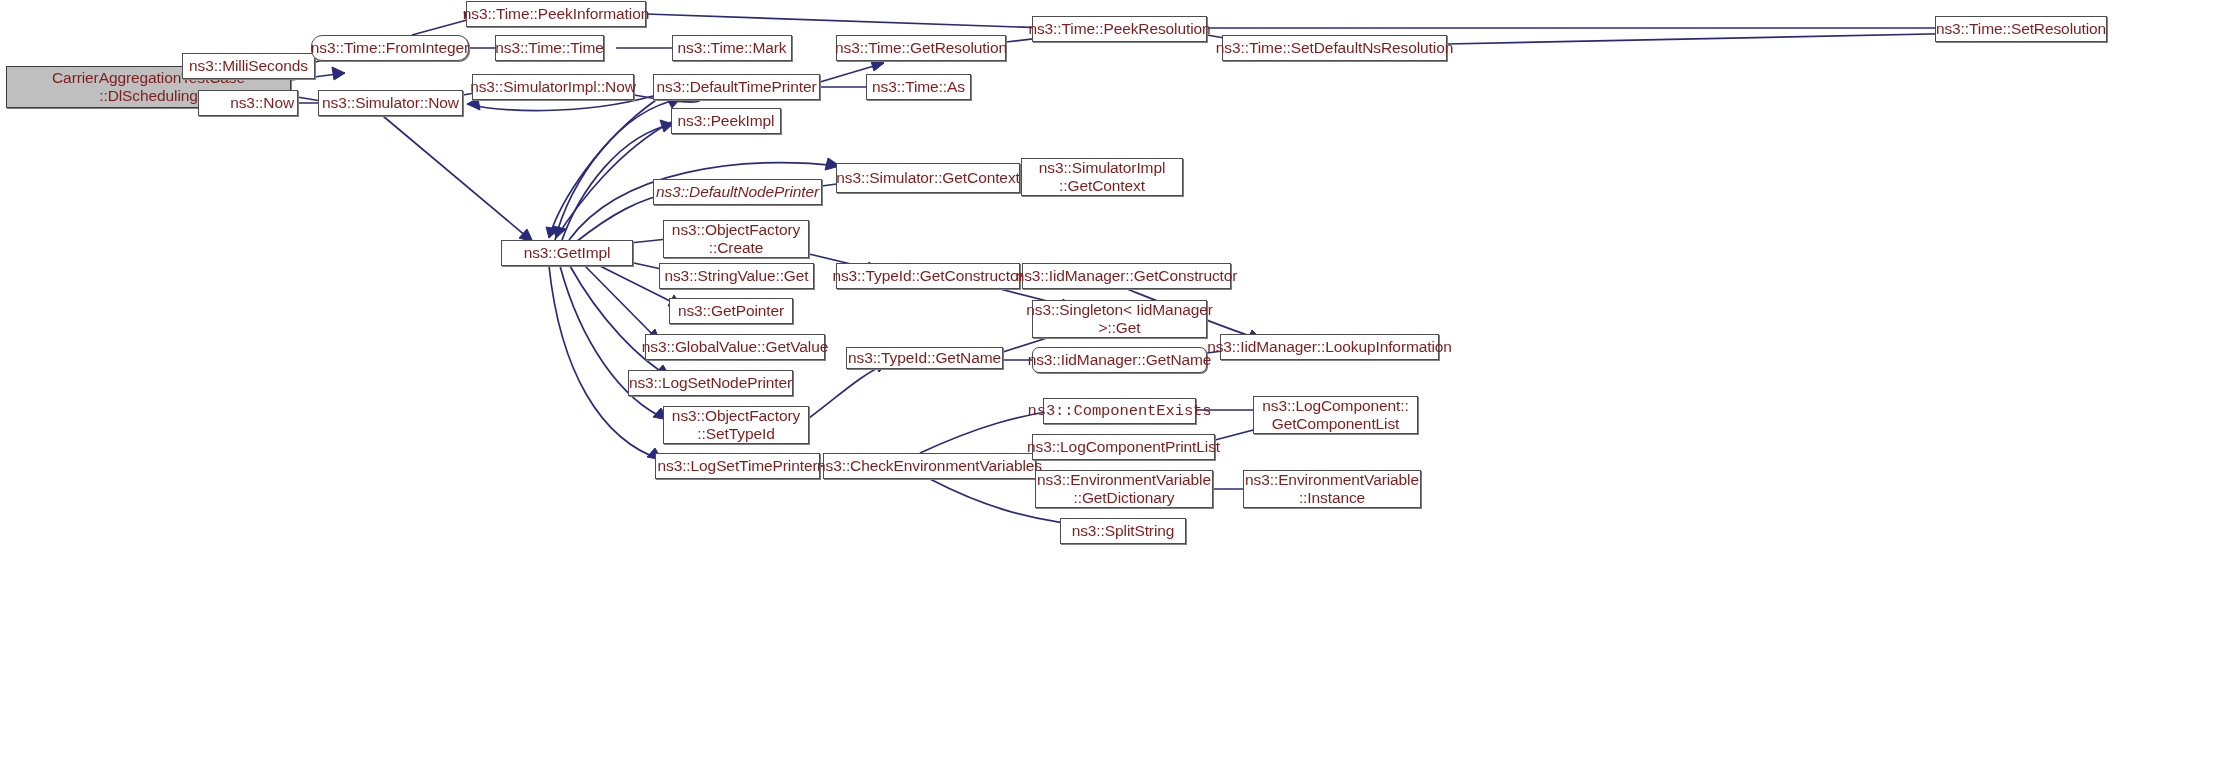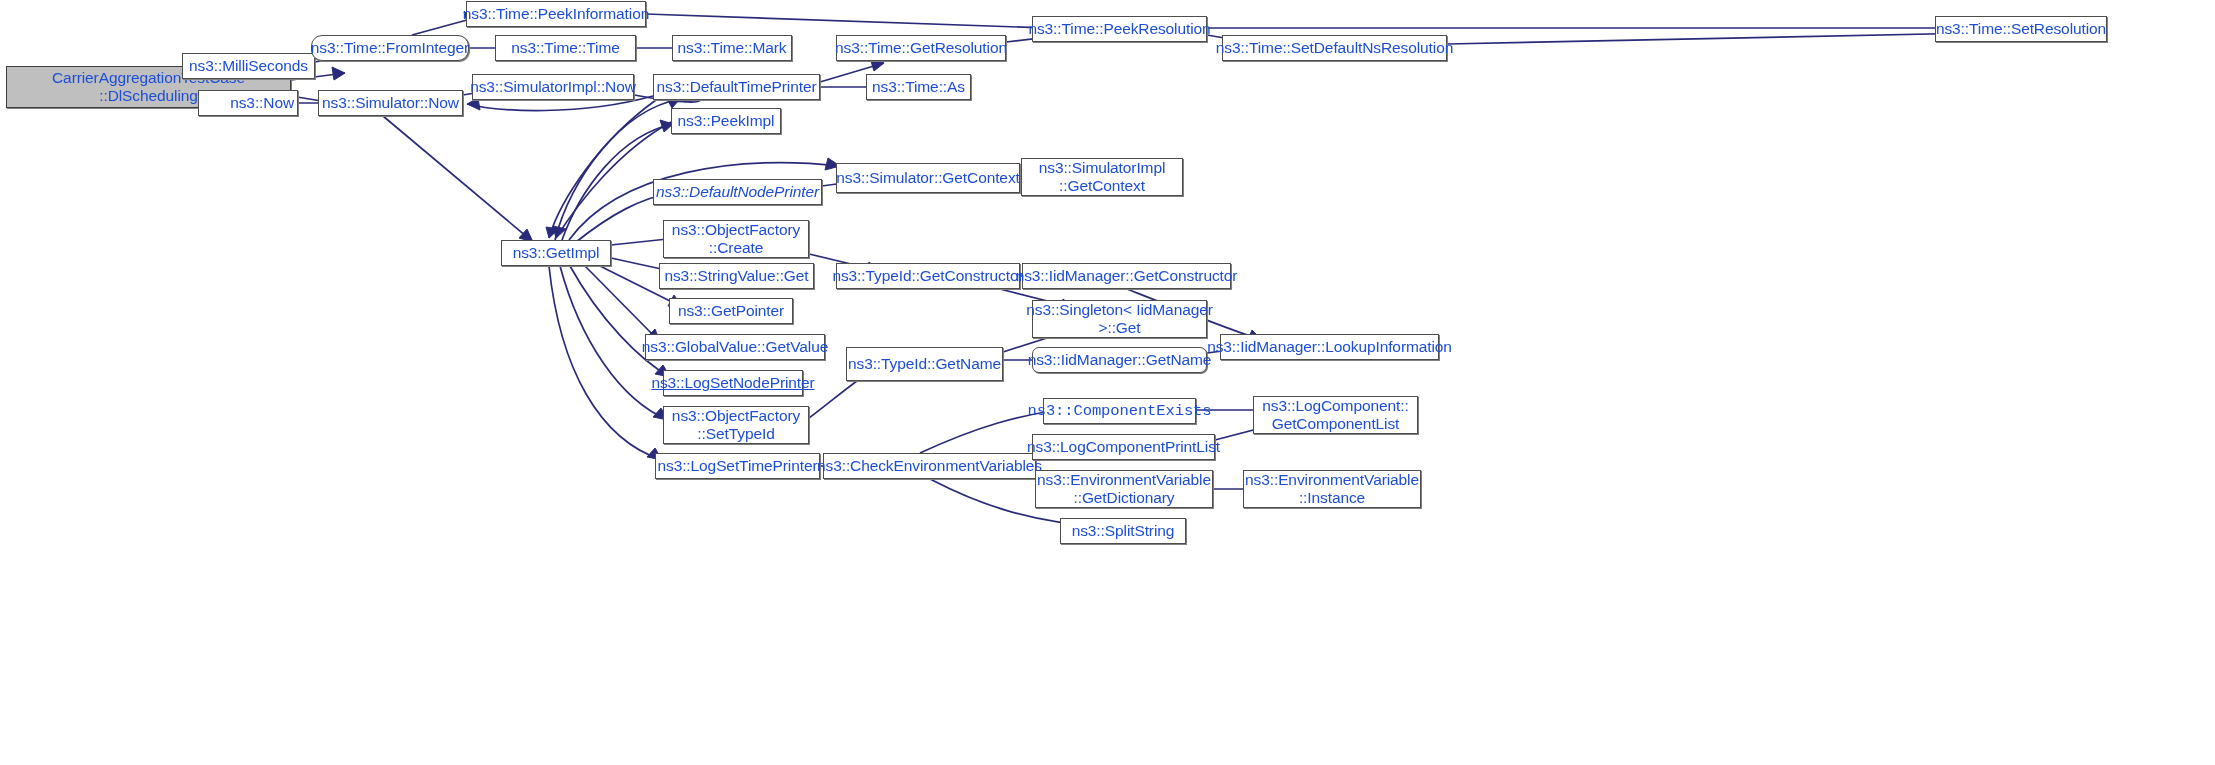--- a/index.html
+++ b/index.html
@@ -33,21 +33,21 @@
   }
   .node {
     position: absolute;
     box-sizing: border-box;
     display: flex;
     align-items: center;
     justify-content: center;
     text-align: center;
     border: 1px solid #4d4d4d;
     background: #ffffff;
-    color: #1d4ed8;
+    color: #7f1d1d;
     font-size: 15.5px;
     line-height: 1.18;
     letter-spacing: -0.1px;
     white-space: pre;
     cursor: default;
     box-shadow: 1px 1px 0 0 #808080;
   }
   .node.root {
     background: #bfbfbf;
     border: 1px solid #3c3c3c;
@@ -260,50 +260,50 @@
       </g>
     </svg>
   <div id="node-layer">
       <div class="node root" style="left: 6px; top: 66px; width: 285px; height: 42px;"><span class="node-label">CarrierAggregationTestCase
 ::DlScheduling</span></div>
       <div class="node" style="left: 182px; top: 53px; width: 133px; height: 26px;"><span class="node-label">ns3::MilliSeconds</span></div>
       <div class="node" style="left: 198px; top: 90px; width: 100px; height: 26px; justify-content: flex-end;"><span class="node-label">ns3::Now</span></div>
       <div class="node" style="left: 311px; top: 35px; width: 158px; height: 26px; border-radius: 11px;"><span class="node-label">ns3::Time::FromInteger</span></div>
       <div class="node" style="left: 318px; top: 90px; width: 145px; height: 26px;"><span class="node-label">ns3::Simulator::Now</span></div>
       <div class="node" style="left: 466px; top: 1px; width: 180px; height: 26px;"><span class="node-label">ns3::Time::PeekInformation</span></div>
-      <div class="node" style="left: 495px; top: 35px; width: 141px; height: 26px;"><span class="node-label">ns3::Time::Time</span></div>
+      <div class="node" style="left: 495px; top: 35px; width: 109px; height: 26px;"><span class="node-label">ns3::Time::Time</span></div>
       <div class="node" style="left: 472px; top: 74px; width: 162px; height: 26px;"><span class="node-label">ns3::SimulatorImpl::Now</span></div>
       <div class="node" style="left: 672px; top: 35px; width: 120px; height: 26px;"><span class="node-label">ns3::Time::Mark</span></div>
       <div class="node" style="left: 653px; top: 74px; width: 167px; height: 26px;"><span class="node-label">ns3::DefaultTimePrinter</span></div>
       <div class="node" style="left: 671px; top: 108px; width: 110px; height: 26px;"><span class="node-label">ns3::PeekImpl</span></div>
       <div class="node" style="left: 836px; top: 35px; width: 170px; height: 26px;"><span class="node-label">ns3::Time::GetResolution</span></div>
       <div class="node" style="left: 866px; top: 74px; width: 105px; height: 26px;"><span class="node-label">ns3::Time::As</span></div>
       <div class="node" style="left: 1032px; top: 16px; width: 175px; height: 26px;"><span class="node-label">ns3::Time::PeekResolution</span></div>
       <div class="node" style="left: 1222px; top: 35px; width: 225px; height: 26px;"><span class="node-label">ns3::Time::SetDefaultNsResolution</span></div>
       <div class="node" style="left: 1935px; top: 16px; width: 172px; height: 26px;"><span class="node-label">ns3::Time::SetResolution</span></div>
-      <div class="node" style="left: 501px; top: 240px; width: 110px; height: 26px;"><span class="node-label">ns3::GetImpl</span></div>
+      <div class="node" style="left: 501px; top: 240px; width: 132px; height: 26px;"><span class="node-label">ns3::GetImpl</span></div>
       <div class="node" style="left: 836px; top: 163px; width: 184px; height: 30px;"><span class="node-label">ns3::Simulator::GetContext</span></div>
       <div class="node" style="left: 1021px; top: 158px; width: 162px; height: 38px;"><span class="node-label">ns3::SimulatorImpl
 ::GetContext</span></div>
       <div class="node" style="left: 653px; top: 179px; width: 169px; height: 26px; font-style: italic;"><span class="node-label">ns3::DefaultNodePrinter</span></div>
       <div class="node" style="left: 663px; top: 220px; width: 146px; height: 38px;"><span class="node-label">ns3::ObjectFactory
 ::Create</span></div>
       <div class="node" style="left: 659px; top: 263px; width: 155px; height: 26px;"><span class="node-label">ns3::StringValue::Get</span></div>
       <div class="node" style="left: 669px; top: 298px; width: 124px; height: 26px;"><span class="node-label">ns3::GetPointer</span></div>
       <div class="node" style="left: 645px; top: 334px; width: 180px; height: 26px;"><span class="node-label">ns3::GlobalValue::GetValue</span></div>
-      <div class="node" style="left: 663px; top: 370px; width: 140px; height: 26px; text-decoration: underline;"><span class="node-label">ns3::LogSetNodePrinter</span></div>
+      <div class="node" style="left: 628px; top: 370px; width: 165px; height: 26px;"><span class="node-label">ns3::LogSetNodePrinter</span></div>
       <div class="node" style="left: 663px; top: 406px; width: 146px; height: 38px;"><span class="node-label">ns3::ObjectFactory
 ::SetTypeId</span></div>
       <div class="node" style="left: 655px; top: 453px; width: 165px; height: 26px;"><span class="node-label">ns3::LogSetTimePrinter</span></div>
       <div class="node" style="left: 836px; top: 263px; width: 184px; height: 26px;"><span class="node-label">ns3::TypeId::GetConstructor</span></div>
       <div class="node" style="left: 1022px; top: 263px; width: 209px; height: 26px;"><span class="node-label">ns3::IidManager::GetConstructor</span></div>
       <div class="node" style="left: 1032px; top: 300px; width: 175px; height: 38px;"><span class="node-label">ns3::Singleton&lt; IidManager
 &gt;::Get</span></div>
       <div class="node" style="left: 1220px; top: 334px; width: 219px; height: 26px;"><span class="node-label">ns3::IidManager::LookupInformation</span></div>
-      <div class="node" style="left: 846px; top: 347px; width: 157px; height: 34px;"><span class="node-label">ns3::TypeId::GetName</span></div>
+      <div class="node" style="left: 846px; top: 347px; width: 157px; height: 22px;"><span class="node-label">ns3::TypeId::GetName</span></div>
       <div class="node" style="left: 1032px; top: 347px; width: 175px; height: 26px; border-radius: 7px;"><span class="node-label">ns3::IidManager::GetName</span></div>
       <div class="node" style="left: 823px; top: 453px; width: 213px; height: 26px;"><span class="node-label">ns3::CheckEnvironmentVariables</span></div>
       <div class="node" style="left: 1043px; top: 398px; width: 153px; height: 26px; font-family: Liberation Mono, monospace;"><span class="node-label">ns3::ComponentExists</span></div>
       <div class="node" style="left: 1032px; top: 434px; width: 183px; height: 26px;"><span class="node-label">ns3::LogComponentPrintList</span></div>
       <div class="node" style="left: 1253px; top: 396px; width: 165px; height: 38px;"><span class="node-label">ns3::LogComponent::
 GetComponentList</span></div>
       <div class="node" style="left: 1035px; top: 470px; width: 178px; height: 38px;"><span class="node-label">ns3::EnvironmentVariable
 ::GetDictionary</span></div>
       <div class="node" style="left: 1243px; top: 470px; width: 178px; height: 38px;"><span class="node-label">ns3::EnvironmentVariable
 ::Instance</span></div>

